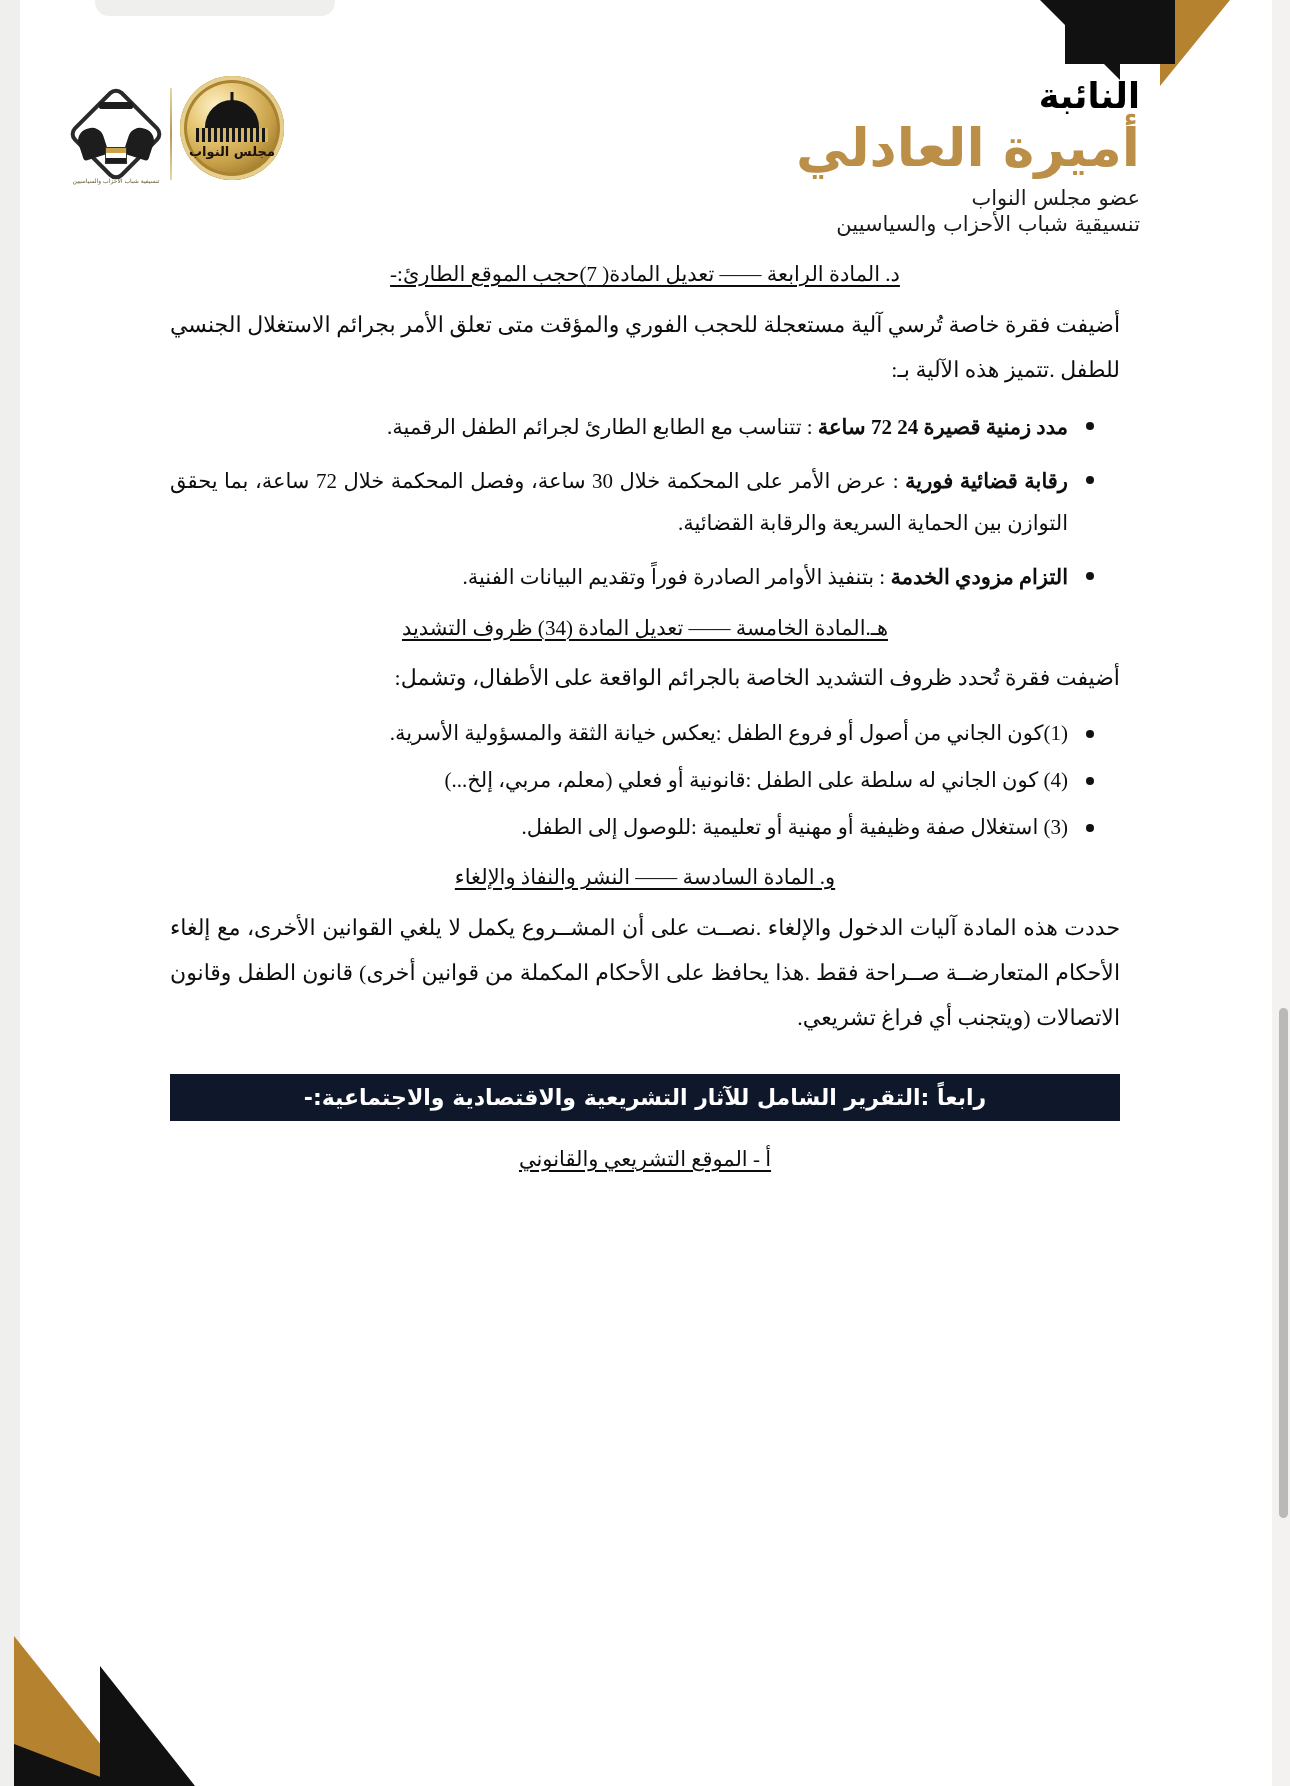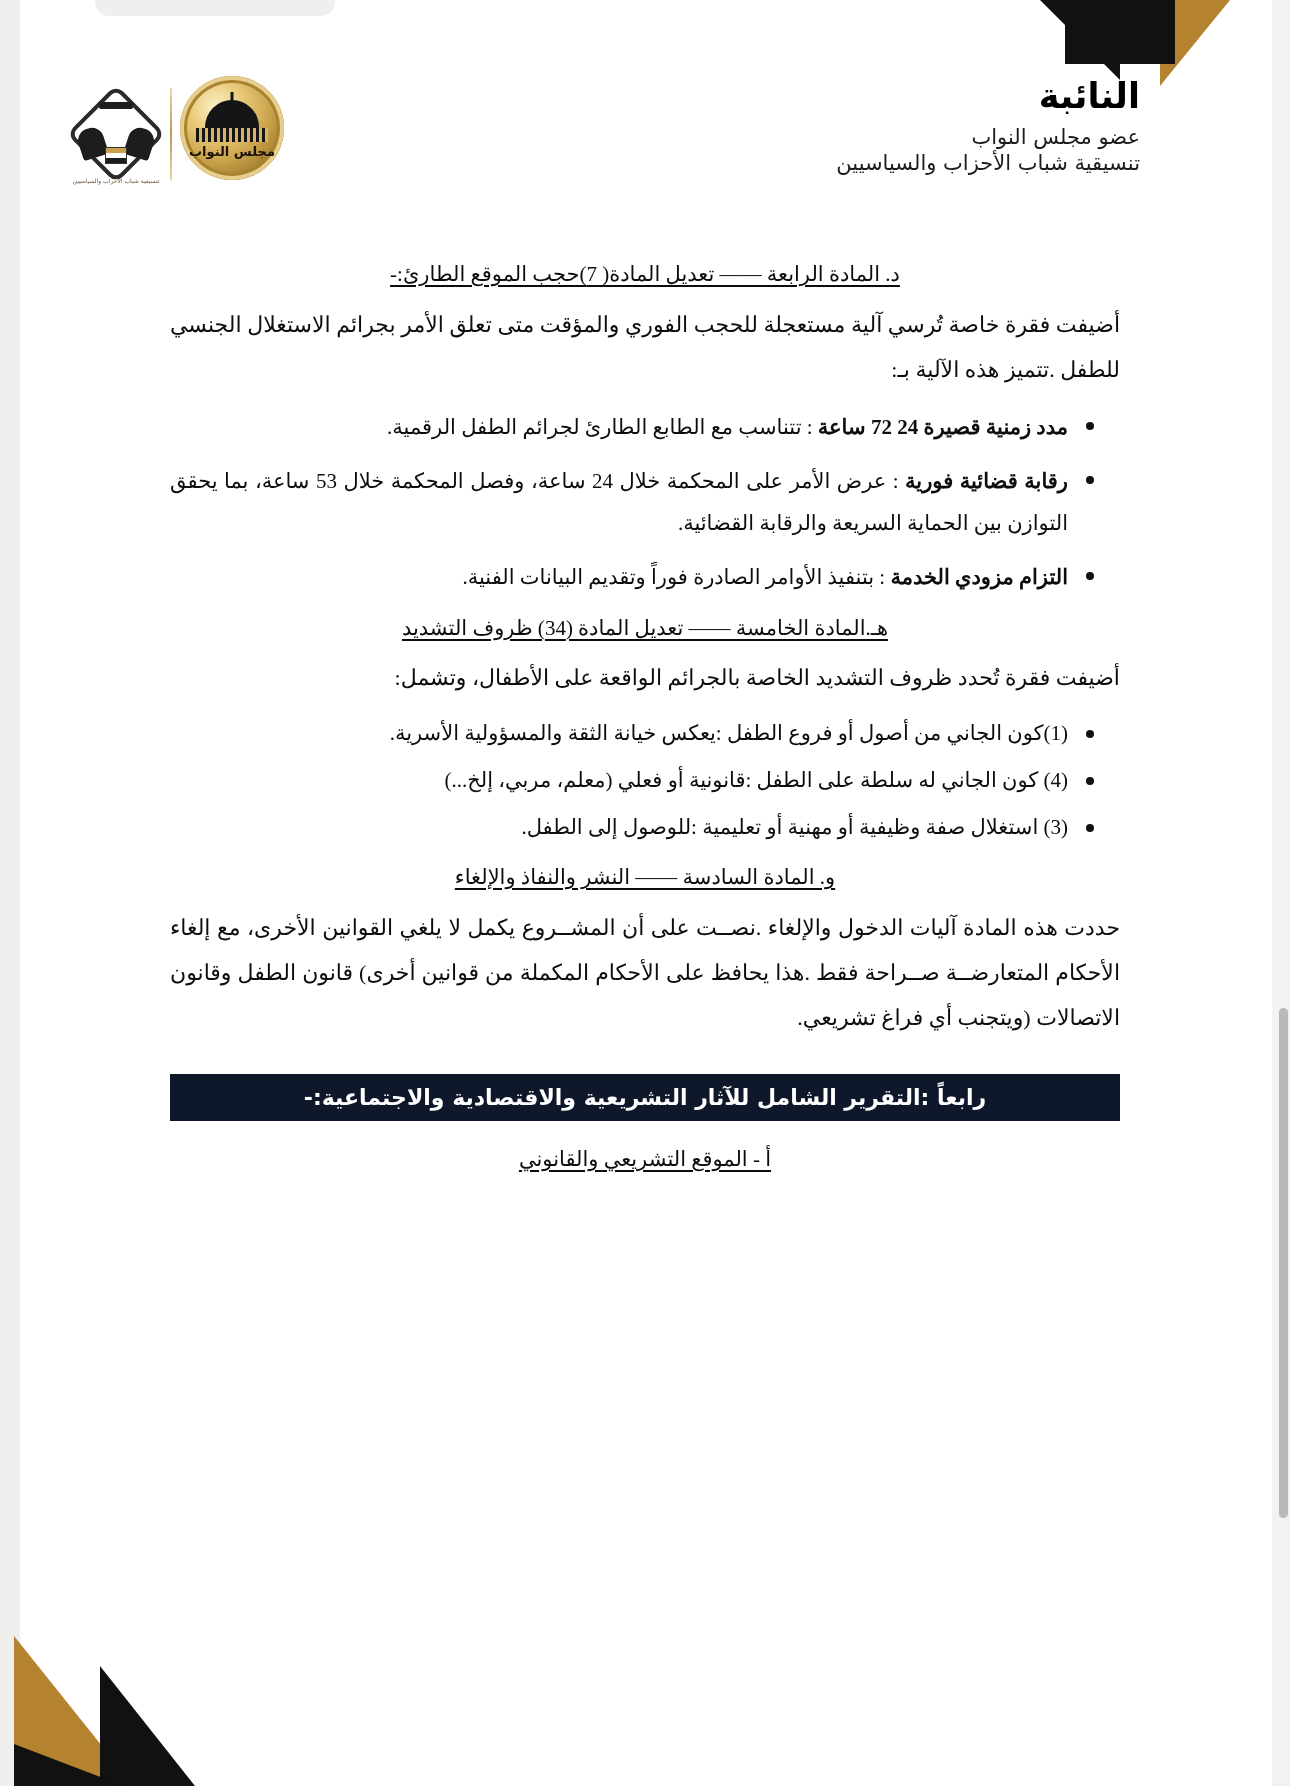--- a/index.html
+++ b/index.html
@@ -291,35 +291,36 @@
           <div class="hand r"></div>
           <div class="flag"></div>
         </div>
         <div class="bar"></div>
         <div class="caption">تنسيقية شباب الأحزاب والسياسيين</div>
       </div>
     </div>
 
     <div class="brand">
       <div class="line1">النائبة</div>
+      <div class="line2">أميرة العادلي</div>
       <div class="line3">عضو مجلس النواب</div>
       <div class="line4">تنسيقية شباب الأحزاب والسياسيين</div>
     </div>
   </div>
 
   <div class="content">
 
     <h3 class="sec-head">
       <span class="u">د. المادة الرابعة —— تعديل المادة( 7)حجب الموقع الطارئ:-</span>
     </h3>
     <p class="para">أضيفت فقرة خاصة تُرسي آلية مستعجلة للحجب الفوري والمؤقت متى تعلق الأمر بجرائم الاستغلال الجنسي للطفل .تتميز هذه الآلية بـ:</p>
 
     <ul class="bullets">
       <li><b>مدد زمنية قصيرة 24 72 ساعة</b><span> : تتناسب مع الطابع الطارئ لجرائم الطفل الرقمية.</span></li>
-      <li><b>رقابة قضائية فورية</b><span> : عرض الأمر على المحكمة خلال 24 ساعة، وفصل المحكمة خلال 53 ساعة، بما يحقق التوازن بين الحماية السريعة والرقابة القضائية.</span></li>
+      <li><b>رقابة قضائية فورية</b><span> : عرض الأمر على المحكمة خلال 30 ساعة، وفصل المحكمة خلال 72 ساعة، بما يحقق التوازن بين الحماية السريعة والرقابة القضائية.</span></li>
       <li><b>التزام مزودي الخدمة</b><span> : بتنفيذ الأوامر الصادرة فوراً وتقديم البيانات الفنية.</span></li>
     </ul>
 
     <h3 class="sec-head">
       <span class="u">هـ.المادة الخامسة —— تعديل المادة (34) ظروف التشديد</span>
     </h3>
     <p class="para">أضيفت فقرة تُحدد ظروف التشديد الخاصة بالجرائم الواقعة على الأطفال، وتشمل:</p>
 
     <ul class="bullets tight">
       <li><span>(1)كون الجاني من أصول أو فروع الطفل :يعكس خيانة الثقة والمسؤولية الأسرية.</span></li>

